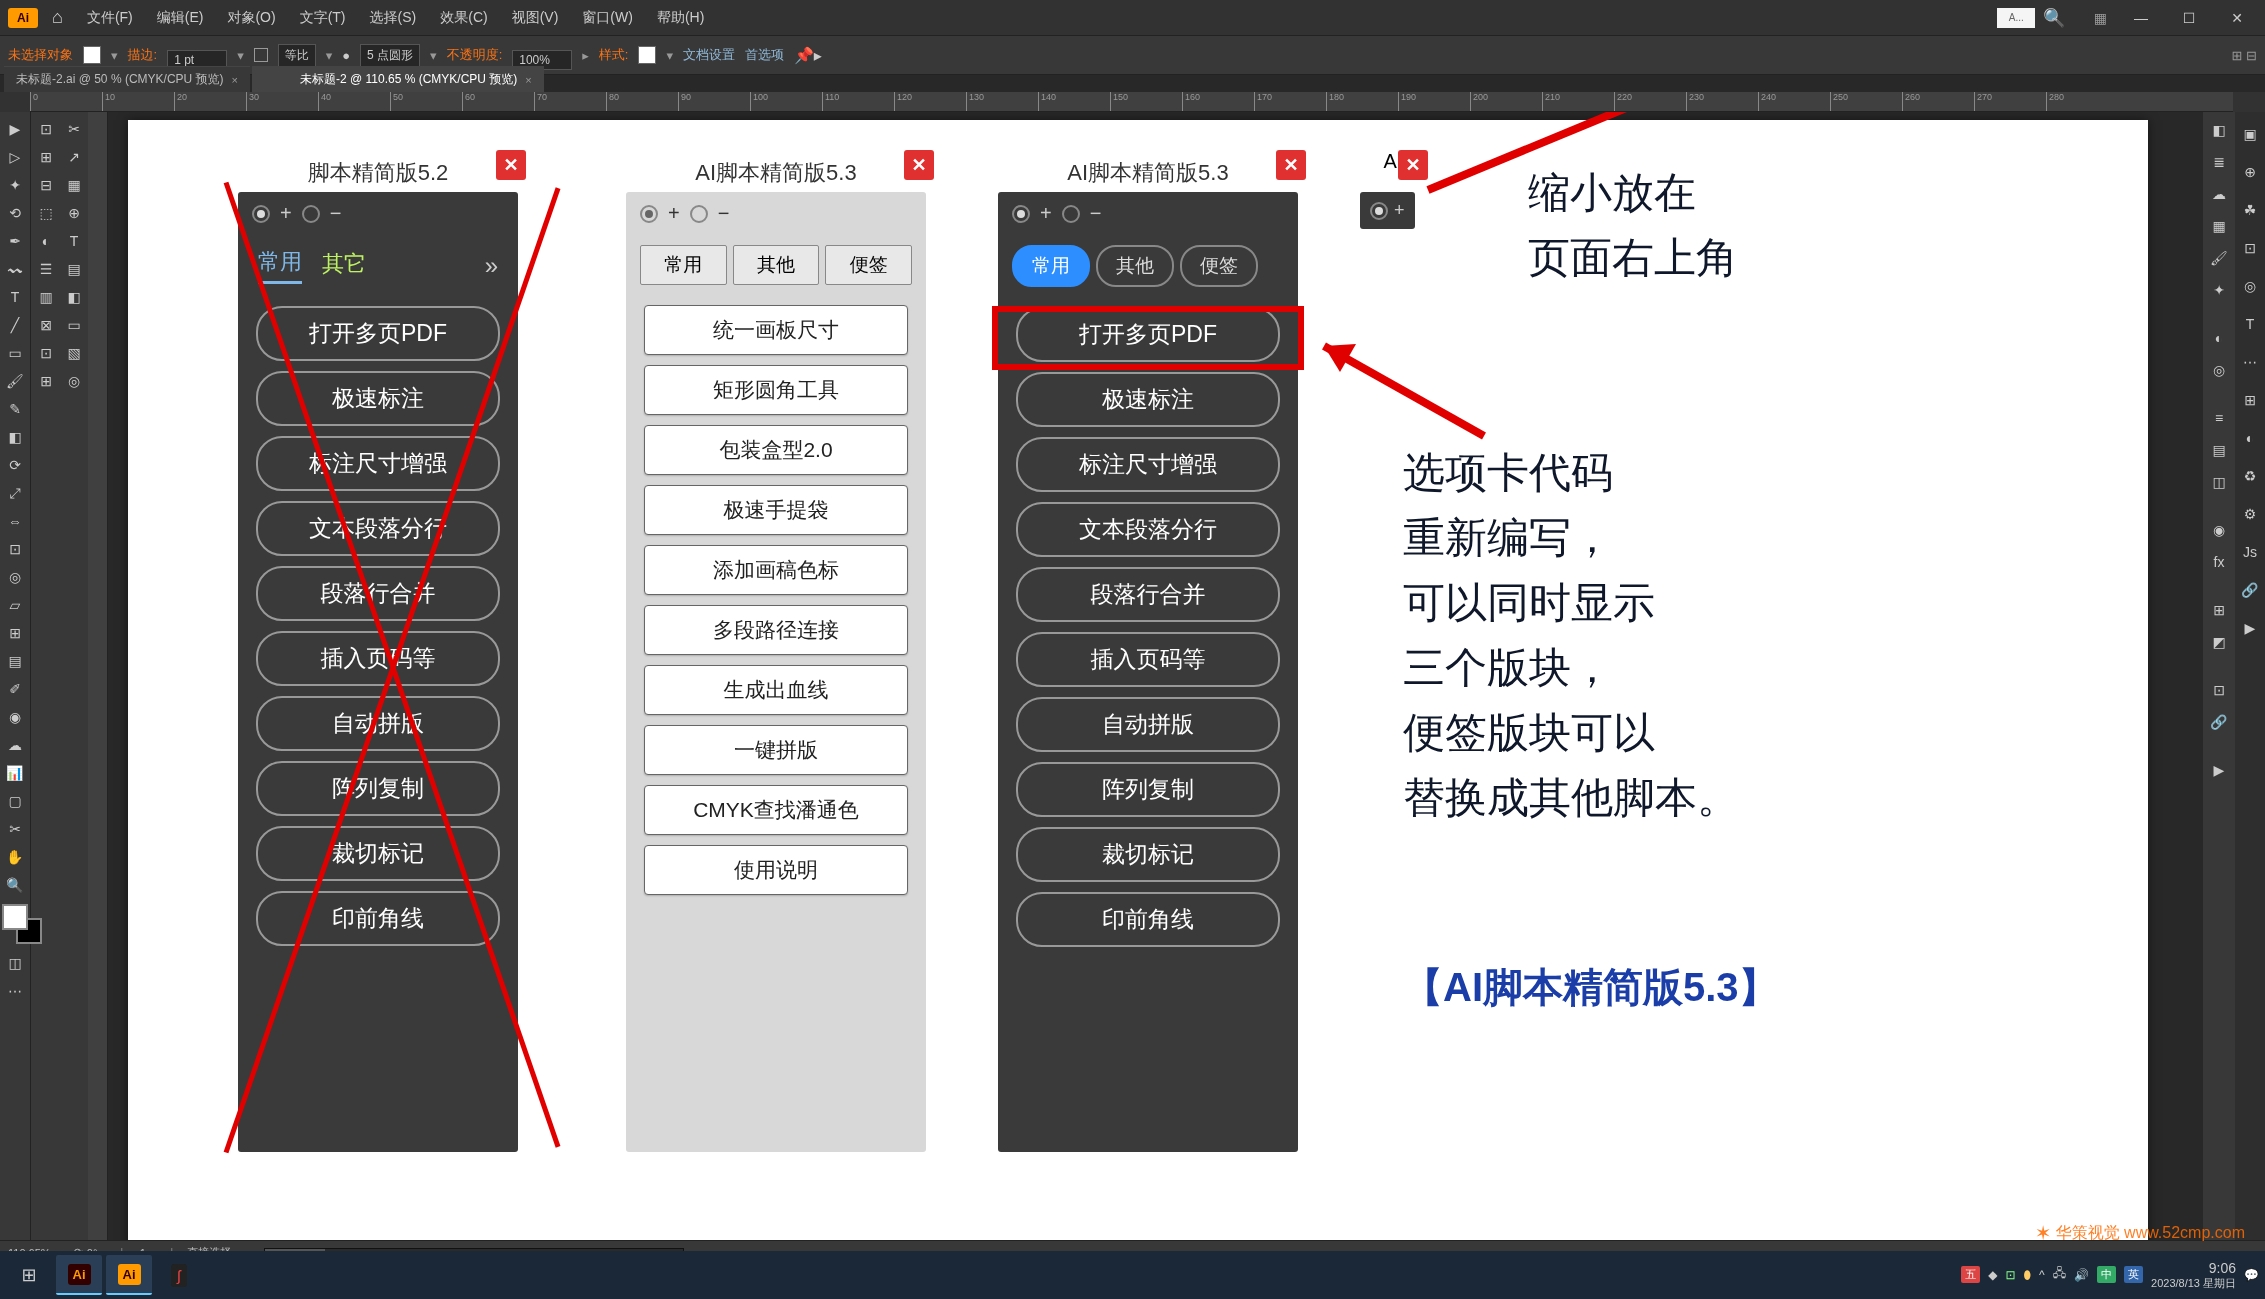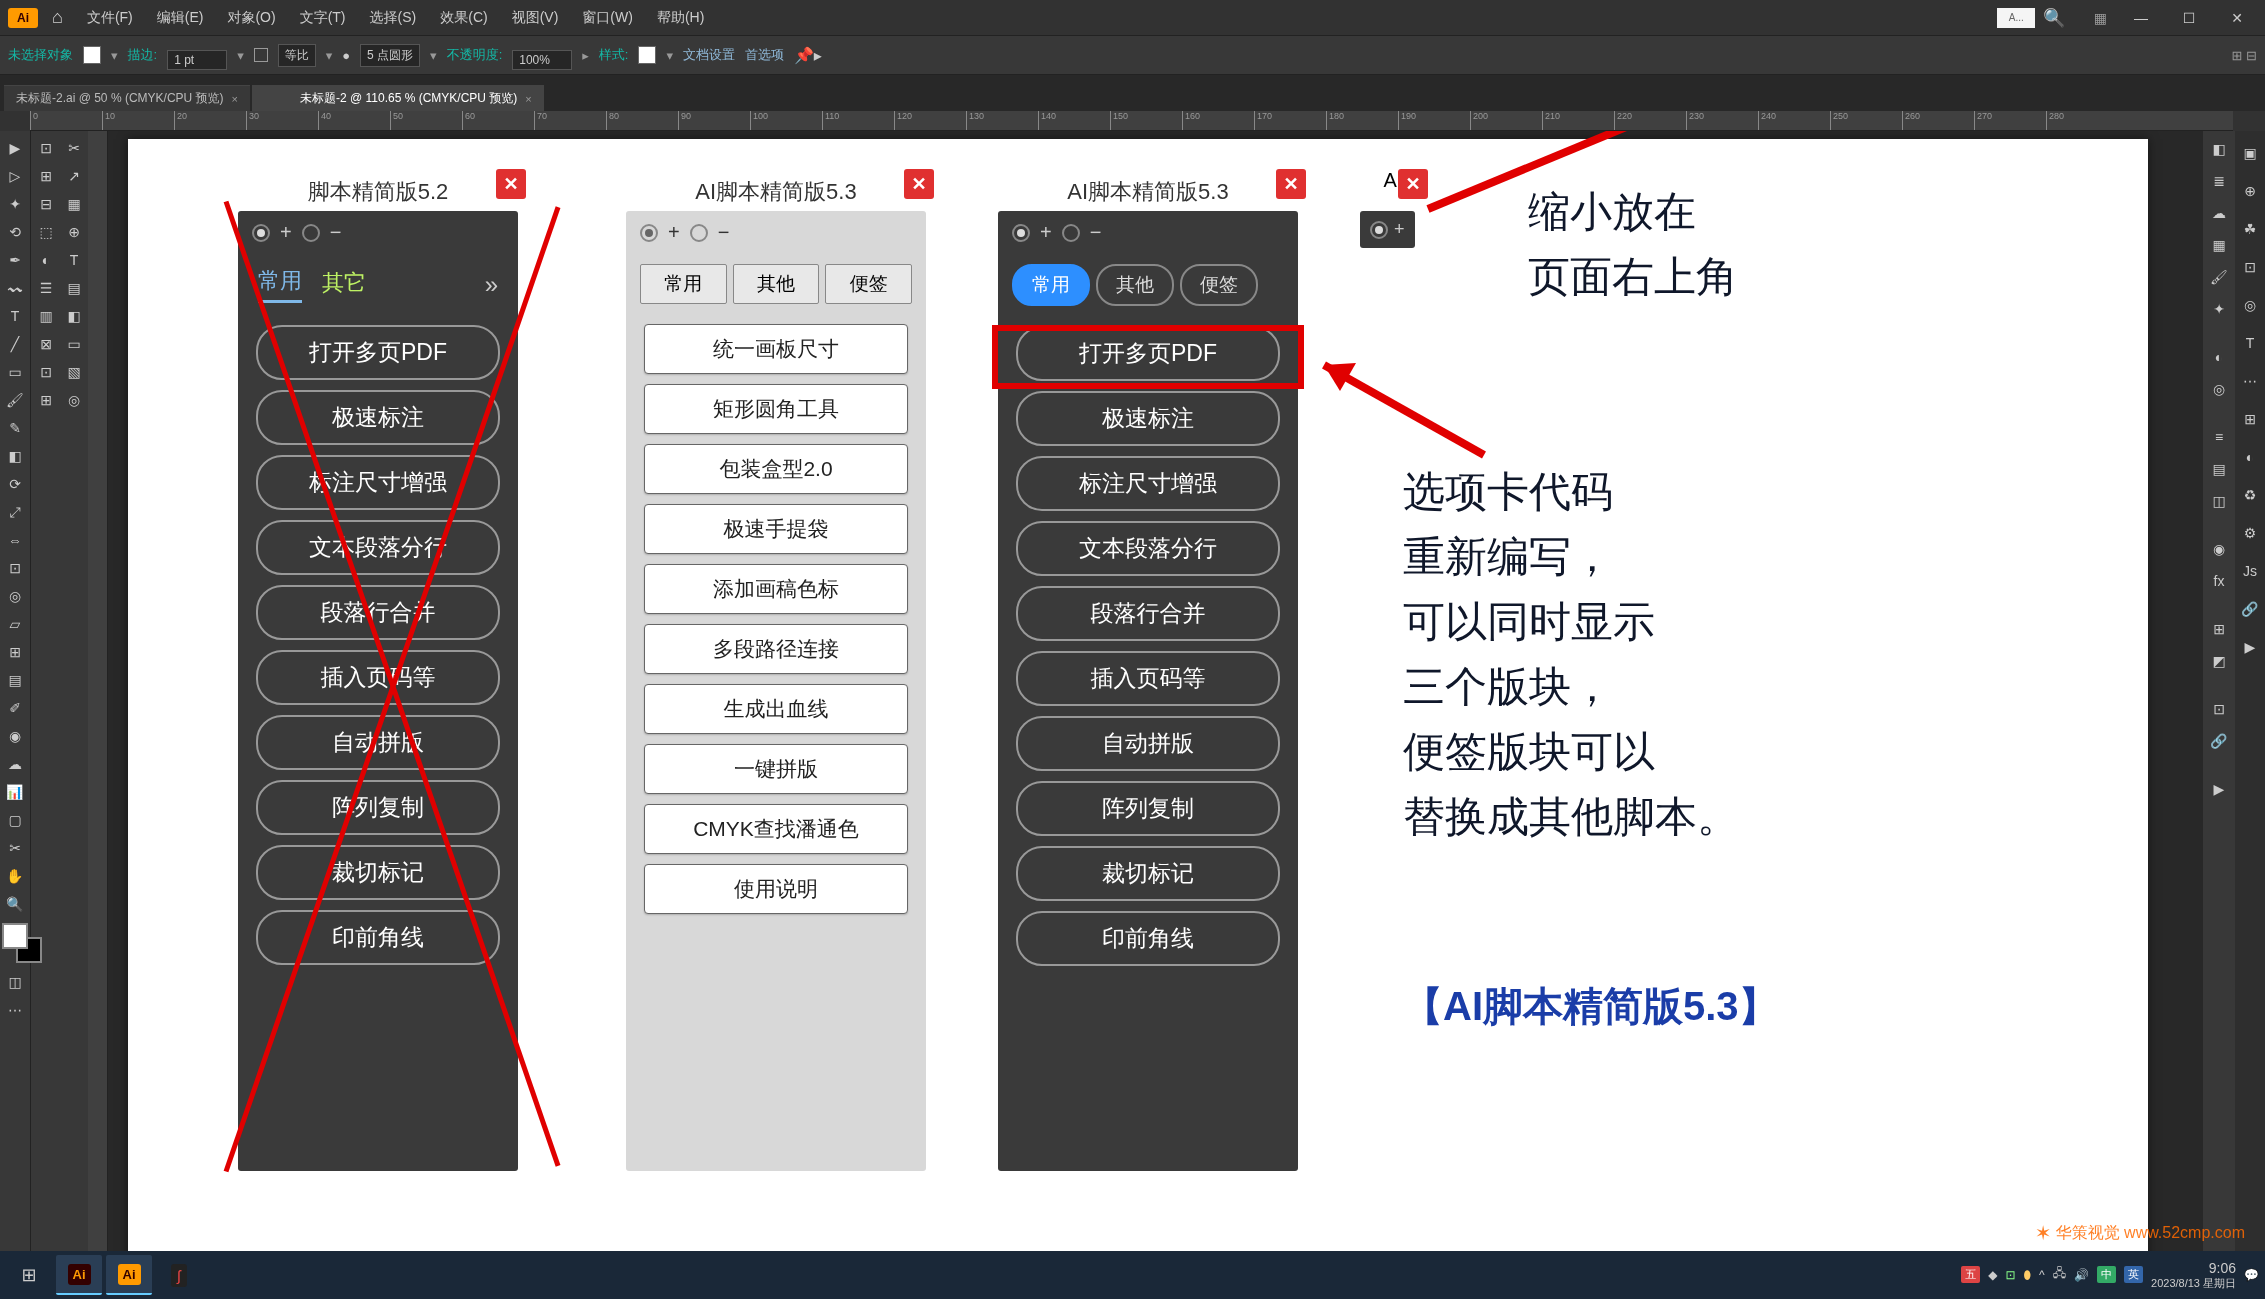--- a/index.html
+++ b/index.html
@@ -11,28 +11,28 @@
 .home-icon { color: #ccc; font-size: 18px; margin: 0 10px; }
 .menu-item { color: #ccc; font-size: 14px; padding: 4px 10px; cursor: pointer; }
 .menubar-right { margin-left: auto; display: flex; align-items: center; gap: 8px; }
 .top-small-box { background: #f5f5f5; width: 38px; height: 20px; font-size: 10px; display:flex;align-items:center;justify-content:center;color:#666; }
 .win-btn { width: 40px; height: 30px; color: #ccc; display: flex; align-items: center; justify-content: center; font-size: 14px; }
 .search-top { color: #999; font-size: 18px; margin-right: 20px; }
 .grid-icon-top { color: #999; font-size: 14px; margin-right:6px;}
 
 
 .optionsbar { height: 40px; background: #383838; border-top: 1px solid #222; border-bottom: 1px solid #222; display: flex; align-items: center; padding: 0 8px; gap: 10px; color: #ccc; font-size: 13px; }
-.opt-label { color: #14b8a6; }
+.opt-label { color: #f97316; }
 .opt-input { background: #262626; border: 1px solid #555; color: #ccc; padding: 2px 6px; font-size: 12px; width: 60px; margin-top: 9px; }
 .opt-dropdown { background: #262626; border: 1px solid #555; color: #ccc; padding: 2px 6px; font-size: 12px; }
 .opt-swatch { width: 18px; height: 18px; background: #fff; border: 1px solid #666; }
 .opt-link { color: #8fb8d8; font-size: 13px; cursor: pointer; }
 
 
-.tabsbar { height: 36px; background: #282828; display: flex; align-items: flex-end; padding: 0 4px; }
+.tabsbar { height: 17px; background: #282828; display: flex; align-items: flex-end; padding: 0 4px; }
 .doc-tab { background: #383838; color: #bbb; font-size: 12px; padding: 4px 12px; border-top: 1px solid #444; margin-right: 2px; display: flex; align-items: center; gap: 8px; }
 .doc-tab.active { background: #444; color: #fff; padding-left: 48px; }
 .tab-close { font-size: 11px; color: #999; }
 
 
 .ruler-h { height: 20px; background: #404040; display: flex; align-items: center; overflow: hidden; color: #999; font-size: 9px; margin-left: 30px; margin-right: 32px; border-bottom:1px solid #222;}
 .ruler-tick { flex: 0 0 auto; width: 72px; border-left: 1px solid #888; padding-left: 2px; height: 100%; display: flex; align-items: flex-start; }
 
 
 .main { display: flex; height: calc(100% - 123px - 48px); }

